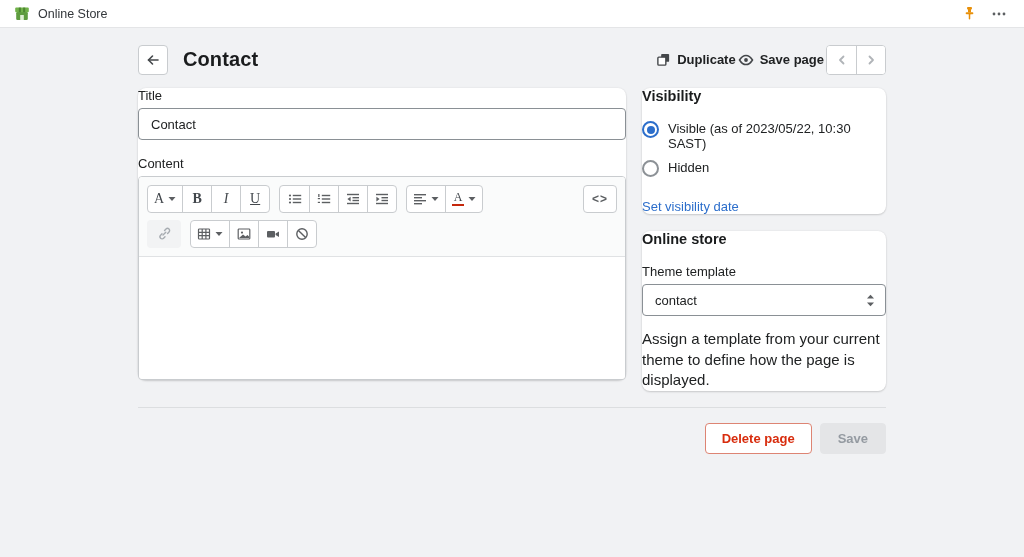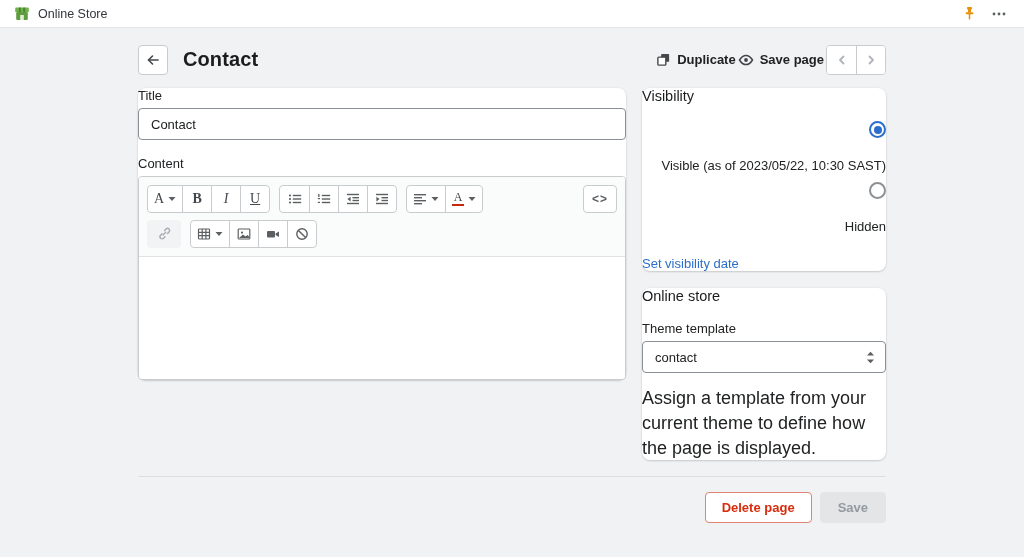--- a/index.html
+++ b/index.html
@@ -82,45 +82,45 @@
   }
   .push-right { margin-left:auto; }
   .tb-link-btn {
     height:28px; width:34px; background:#f2f3f4; border:none; border-radius:4px;
     display:flex; align-items:center; justify-content:center; cursor:default;
   }
   .editor-body { height:122px; background:#fff; cursor:text; }
   
   .seo-card { margin-top:18px; }
   .seo-head { display:flex; align-items:center; justify-content:space-between; }
-  .card-title { font-size:14.5px; font-weight:400; color:#1a1c1d; }
+  .card-title { font-size:14.5px; font-weight:700; color:#1a1c1d; }
   .link { color:#2c6ecb; font-size:13px; text-decoration:none; cursor:pointer; }
   .seo-desc { margin-top:13px; font-size:13px; color:#202223; }
   
   .vis-title { margin-bottom:17px; }
-  .radio-row { display:flex; align-items:flex-end; gap:20px; margin-bottom:9px; cursor:pointer;flex-direction:column; }
+  .radio-row { display:flex; align-items:flex-start; gap:9px; margin-bottom:9px; cursor:pointer; }
   .radio {
     width:17px; height:17px; border-radius:50%; flex:none; background:#fff;
     border:2px solid #8c9196; position:relative;
   }
   .radio.checked { border-color:#2c6ecb; }
   .radio.checked::after {
     content:""; position:absolute; inset:2.5px; border-radius:50%; background:#2c6ecb;
   }
   .radio-label { font-size:13px; color:#202223; }
   .vis-link { display:inline-block; margin-top:13px; }
   .os-card { margin-top:17px; }
   .os-label { margin-top:17px; }
   .select {
     height:32px; border:1px solid #8a9095; border-radius:4px; background:#fff;
     display:flex; align-items:center; justify-content:space-between;
     padding:0 10px 0 12px; cursor:pointer;
   }
   .select-value { font-size:13px; color:#202223; }
-  .os-help { margin-top:13px; font-size:18px; line-height:1.38; color:#202223; }
+  .os-help { margin-top:13px; font-size:15px; line-height:1.38; color:#202223; }
   
   .footer { margin-top:16px; border-top:1px solid #dcdee0; padding-top:15px;
     display:flex; justify-content:flex-end; gap:8px; }
   .delete-btn {
     background:#fff; border:1px solid #dd8473; color:#d82c0d; font-weight:600;
     font-size:13px; font-family:inherit; padding:7px 16px; border-radius:4px; cursor:pointer;
   }
   .save-btn {
     background:#e4e5e7; border:1px solid #e4e5e7; color:#949aa1; font-weight:600;
     font-size:13px; font-family:inherit; padding:7px 17px; border-radius:4px; cursor:default;

